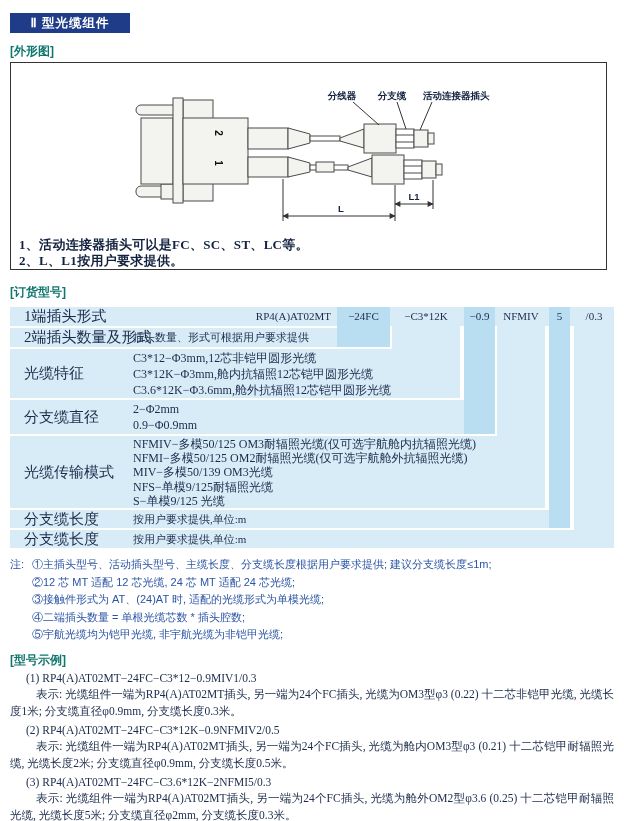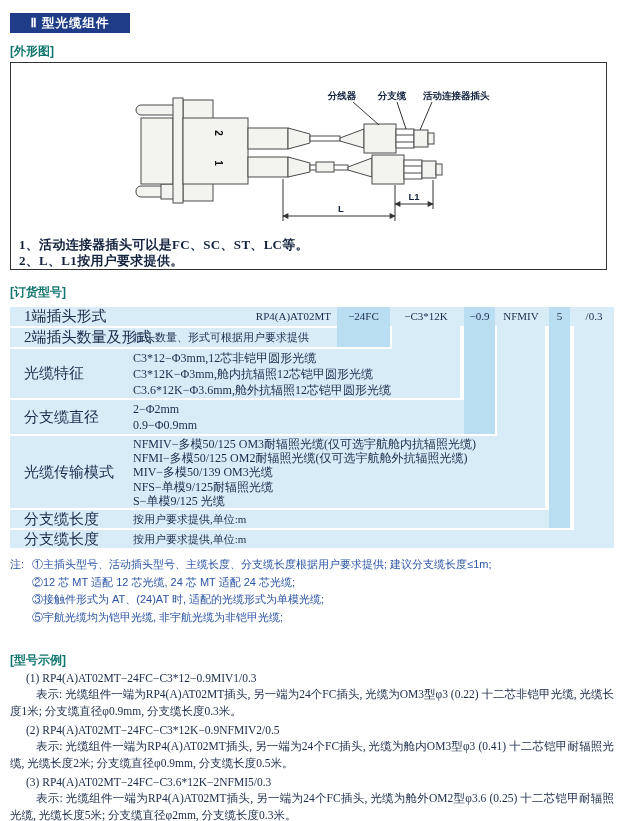--- a/index.html
+++ b/index.html
@@ -178,28 +178,29 @@
   <div class="nrow">
       <span class="npfx"></span>
     <span>②12 芯 MT 适配 12 芯光缆, 24 芯 MT 适配 24 芯光缆;</span>
     </div>
   <div class="nrow">
       <span class="npfx"></span>
     <span>③接触件形式为 AT、(24)AT 时, 适配的光缆形式为单模光缆;</span>
     </div>
   <div class="nrow">
       <span class="npfx"></span>
+    <span>④二端插头数量 = 单根光缆芯数 * 插头腔数;</span>
     </div>
   <div class="nrow">
       <span class="npfx"></span>
     <span>⑤宇航光缆均为铠甲光缆, 非宇航光缆为非铠甲光缆;</span>
     </div>
 </div>
 
 <div class="abs examples">
   <div class="sec-head">[型号示例]</div>
   <div class="ex-code">(1) RP4(A)AT02MT−24FC−C3*12−0.9MIV1/0.3</div>
   <p class="ex-desc">表示: 光缆组件一端为RP4(A)AT02MT插头, 另一端为24个FC插头, 光缆为OM3型φ3 (0.22) 十二芯非铠甲光缆, 光缆长度1米; 分支缆直径φ0.9mm, 分支缆长度0.3米。</p>
   <div class="ex-code">(2) RP4(A)AT02MT−24FC−C3*12K−0.9NFMIV2/0.5</div>
-  <p class="ex-desc">表示: 光缆组件一端为RP4(A)AT02MT插头, 另一端为24个FC插头, 光缆为舱内OM3型φ3 (0.41) 十二芯铠甲耐辐照光缆, 光缆长度2米; 分支缆直径φ0.9mm, 分支缆长度0.5米。</p>
+  <p class="ex-desc">表示: 光缆组件一端为RP4(A)AT02MT插头, 另一端为24个FC插头, 光缆为舱内OM3型φ3 (0.21) 十二芯铠甲耐辐照光缆, 光缆长度2米; 分支缆直径φ0.9mm, 分支缆长度0.5米。</p>
   <div class="ex-code">(3) RP4(A)AT02MT−24FC−C3.6*12K−2NFMI5/0.3</div>
   <p class="ex-desc">表示: 光缆组件一端为RP4(A)AT02MT插头, 另一端为24个FC插头, 光缆为舱外OM2型φ3.6 (0.25) 十二芯铠甲耐辐照光缆, 光缆长度5米; 分支缆直径φ2mm, 分支缆长度0.3米。</p>
 </div>
 
 </body></html>

